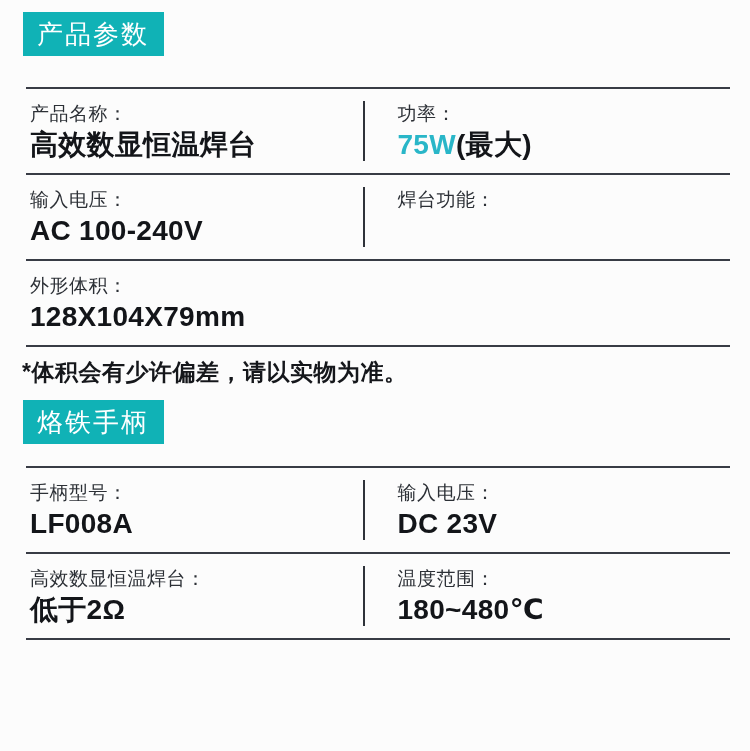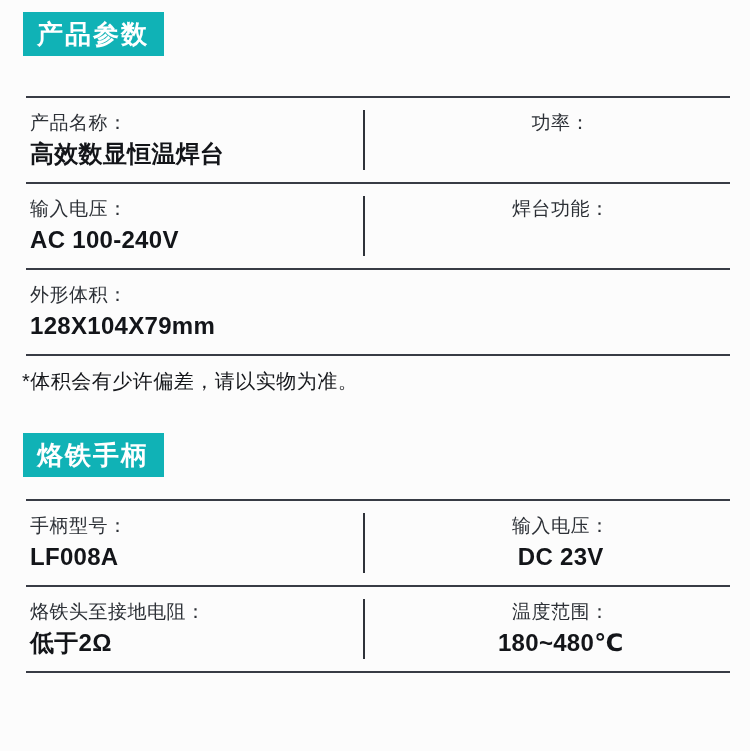--- a/index.html
+++ b/index.html
@@ -4,99 +4,99 @@
 <style>
   * { margin: 0; padding: 0; box-sizing: border-box; }
   html, body {
     width: 750px; height: 751px;
     background: #fcfcfc;
     font-family: "Liberation Sans", "DejaVu Sans", sans-serif;
     color: #17191d;
     overflow: hidden;
   }
   .badge-wrap { margin: 12px 0 0 23px; }
-  .badge-wrap.second { margin-top: 40px; }
+  .badge-wrap.second { margin-top: 16px; }
   .badge {
     display: inline-block;
     background: var(--accent, #10b2b6);
     color: #ffffff;
     font-size: 26px;
-    font-weight: bold;
+    font-weight: normal;
     line-height: 1;
     letter-spacing: 2px;
     padding: 9px 15px 9px 14px;
   }
   .spec-table {
     width: 704px;
     margin-left: 26px;
-    margin-top: 40px;
+    margin-top: 31px;
     border-bottom: 2px solid #383c45;
   }
   .spec-table.second { margin-top: 22px; }
   .spec-row {
     display: flex;
     border-top: 2px solid #383c45;
   }
   .spec-cell {
     flex: 1;
     padding: 14px 6px 14px 4px;
     min-width: 0;
   }
   .spec-cell.right {
     position: relative;
     padding-left: 35px;
-    text-align: center;
   }
   .spec-cell.right::before {
     content: "";
     position: absolute;
     left: 0; top: 12px; bottom: 12px;
     width: 2px;
     background: #2e3239;
   }
   .spec-label {
     font-size: 19px;
     line-height: 22px;
     color: #2c3036;
     letter-spacing: 0.5px;
   }
   .spec-value {
-    font-size: 24px;
+    font-size: 28px;
     line-height: 29px;
     font-weight: bold;
     margin-top: 5px;
     color: #131519;
     letter-spacing: 0.3px;
   }
   .hl { color: var(--hl, #29b6c8); }
   .note {
     margin: 13px 0 0 22px;
-    font-size: 20px;
+    font-size: 23px;
     line-height: 24px;
-    font-weight: normal;
+    font-weight: bold;
     color: #15171b;
     letter-spacing: 0.5px;
   }
 </style>
 </head>
 <body>
 
 <div class="badge-wrap">
   <span class="badge">产品参数</span>
 </div>
 
 <div class="spec-table">
 
   <div class="spec-row">
     <div class="spec-cell">
       <div class="spec-label">产品名称：</div>
       <div class="spec-value">高效数显恒温焊台</div>
     </div>
     <div class="spec-cell right">
       <div class="spec-label">功率：</div>
+      <div class="spec-value"><span class="hl">75W</span><span>(最大)</span></div>
     </div>
   </div>
 
   <div class="spec-row">
     <div class="spec-cell">
       <div class="spec-label">输入电压：</div>
       <div class="spec-value">AC 100-240V</div>
     </div>
     <div class="spec-cell right">
       <div class="spec-label">焊台功能：</div>
@@ -126,21 +126,21 @@
       <div class="spec-value">LF008A</div>
     </div>
     <div class="spec-cell right">
       <div class="spec-label">输入电压：</div>
       <div class="spec-value">DC 23V</div>
     </div>
   </div>
 
   <div class="spec-row">
     <div class="spec-cell">
-      <div class="spec-label">烙铁头至接地电阻：</div>
+      <div class="spec-label">高效数显恒温焊台：</div>
       <div class="spec-value">低于2Ω</div>
     </div>
     <div class="spec-cell right">
       <div class="spec-label">温度范围：</div>
       <div class="spec-value">180~480℃</div>
     </div>
   </div>
 
 
 </div>

